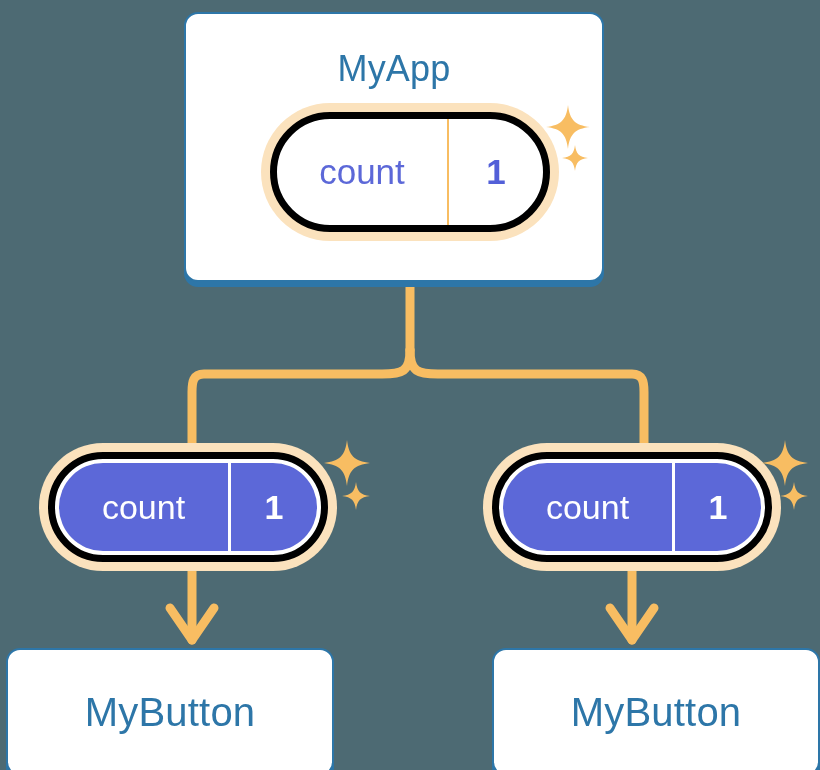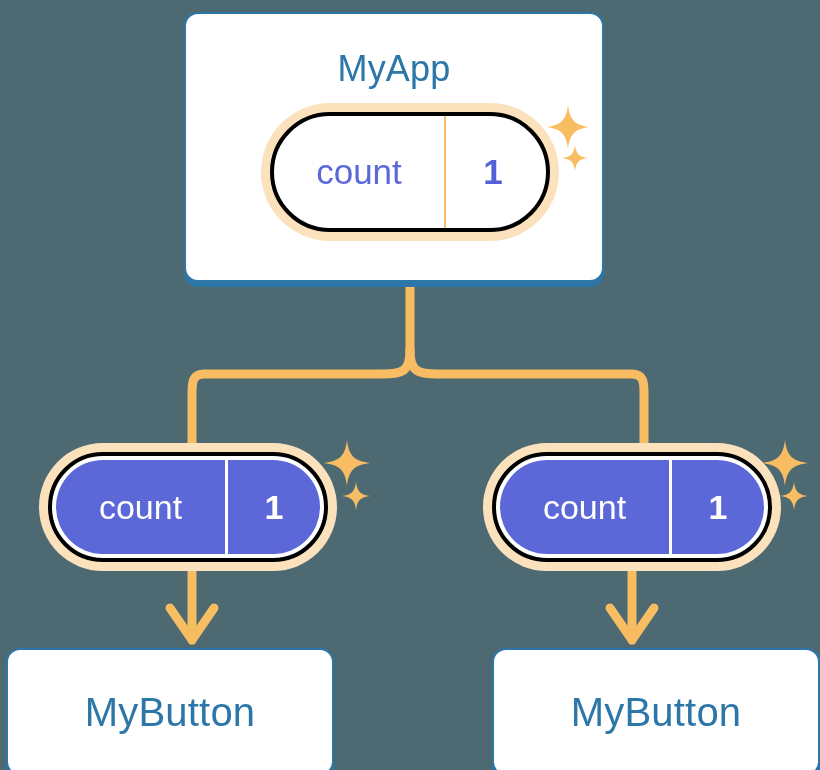--- a/index.html
+++ b/index.html
@@ -74,21 +74,21 @@
   .pill-wrap {
     position: absolute;
     z-index: 4;
   }
   .pill {
     position: relative;
     display: flex;
     align-items: stretch;
     box-sizing: border-box;
     border-radius: 999px;
-    border: 4px solid #000000;
+    border: 7px solid #000000;
     box-shadow: 0 0 0 9px #fbe2bd;
     background: #ffffff;
     overflow: hidden;
   }
   .pill-cell {
     display: flex;
     align-items: center;
     justify-content: center;
     box-sizing: border-box;
   }

